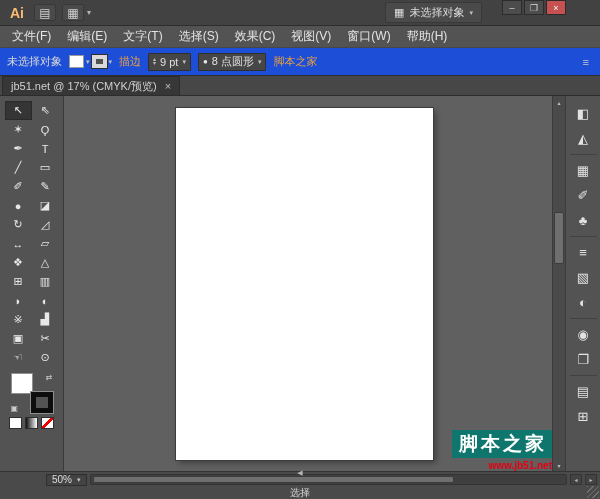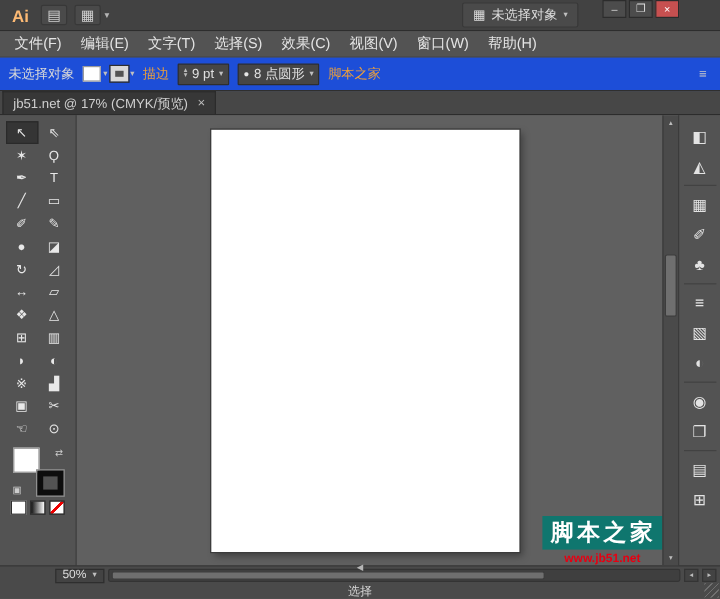--- a/index.html
+++ b/index.html
@@ -63,21 +63,21 @@
   .cm-color { background:#fff; }
   .cm-grad { background:linear-gradient(90deg,#111,#fff); }
   .cm-none { background:linear-gradient(135deg,#fff 42%,#e00 42%,#e00 58%,#fff 58%); }
   
   .canvas { flex:1; position:relative; background:#606060; overflow:hidden; }
   .artboard { position:absolute; left:112px; top:12px; width:257px; height:352px; background:#fff;
     outline:1px solid #3c3c3c; box-shadow:3px 3px 6px rgba(0,0,0,.35); }
   .watermark { position:absolute; left:388px; top:334px; text-align:right; }
   .wm-box { display:inline-block; padding:1px 7px; font-size:19px; font-weight:bold; letter-spacing:3px;
     color:#fff; }
-  .wm-url { font-size:10px; font-weight:bold; margin-top:2px; padding-right:2px;text-align:center; }
+  .wm-url { font-size:10px; font-weight:bold; margin-top:2px; padding-right:2px; }
   .vscroll { position:absolute; right:0; top:0; bottom:0; width:13px; background:#4a4a4a; border-left:1px solid #3a3a3a; }
   .vs-arrow { height:12px; display:flex; align-items:center; justify-content:center; font-size:6px; color:#bdbdbd; }
   .vs-arrow.bottom { position:absolute; bottom:0; left:0; right:0; }
   .vthumb { position:absolute; left:1px; right:1px; top:116px; height:52px; background:#6f6f6f;
     border:1px solid #3c3c3c; border-radius:2px; }
   
   .rightbar { width:35px; background:#535353; border-left:1px solid #3b3b3b;
     display:flex; flex-direction:column; align-items:center; padding-top:5px; }
   .panel-icon { width:27px; height:25px; display:flex; align-items:center; justify-content:center;
     color:#e3e3e3; font-size:13px; cursor:default; }

